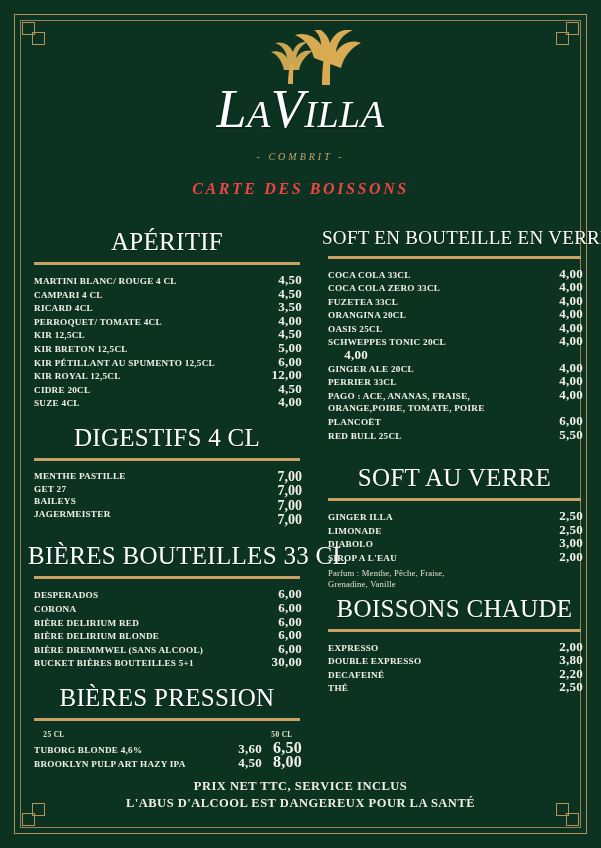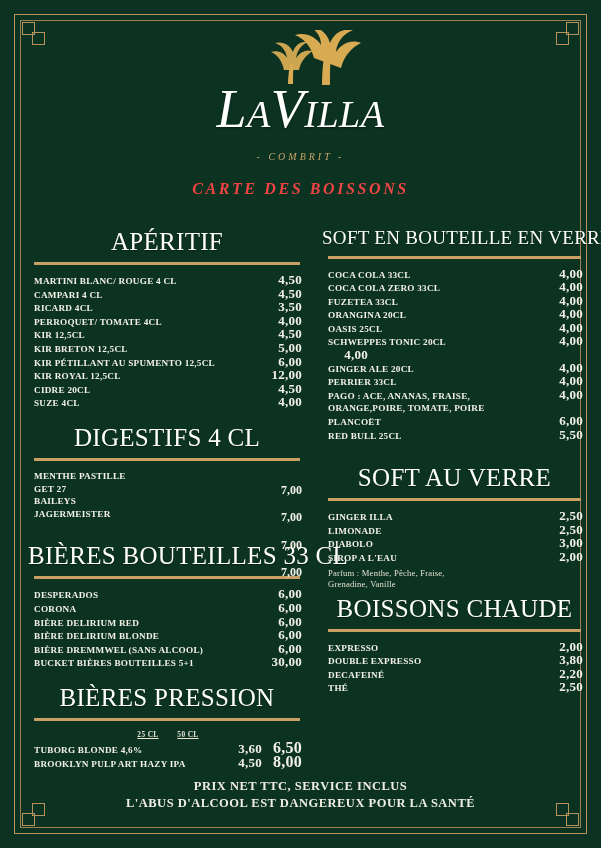--- a/index.html
+++ b/index.html
@@ -142,36 +142,34 @@
   
   .drift { position: relative; }
   .drift .prices {
     position: absolute;
     right: 4px;
     top: 0;
     text-align: right;
   }
   .drift .prices div {
     color: #f3f1e6;
-    font-size: 12px;
+    font-size: 14px;
     font-weight: bold;
     line-height: 14.4px;
     font-family: "Liberation Serif", "DejaVu Serif", serif;
-    margin-top: 13px;
   }
 
   .colheads {
     display: flex;
-    justify-content: center;
+    justify-content: space-between;
     padding: 0 4px 3px 6px;
     color: #e8e4d4;
     font-size: 7.3px;
     font-weight: bold;
     letter-spacing: 0.4px;
-    text-decoration: underline;
   }
   .colheads span {
     width: 40px;
     text-align: center;
     flex: none;
   }
 
   .note {
     color: #e2dfd0;
     font-size: 8.6px;

